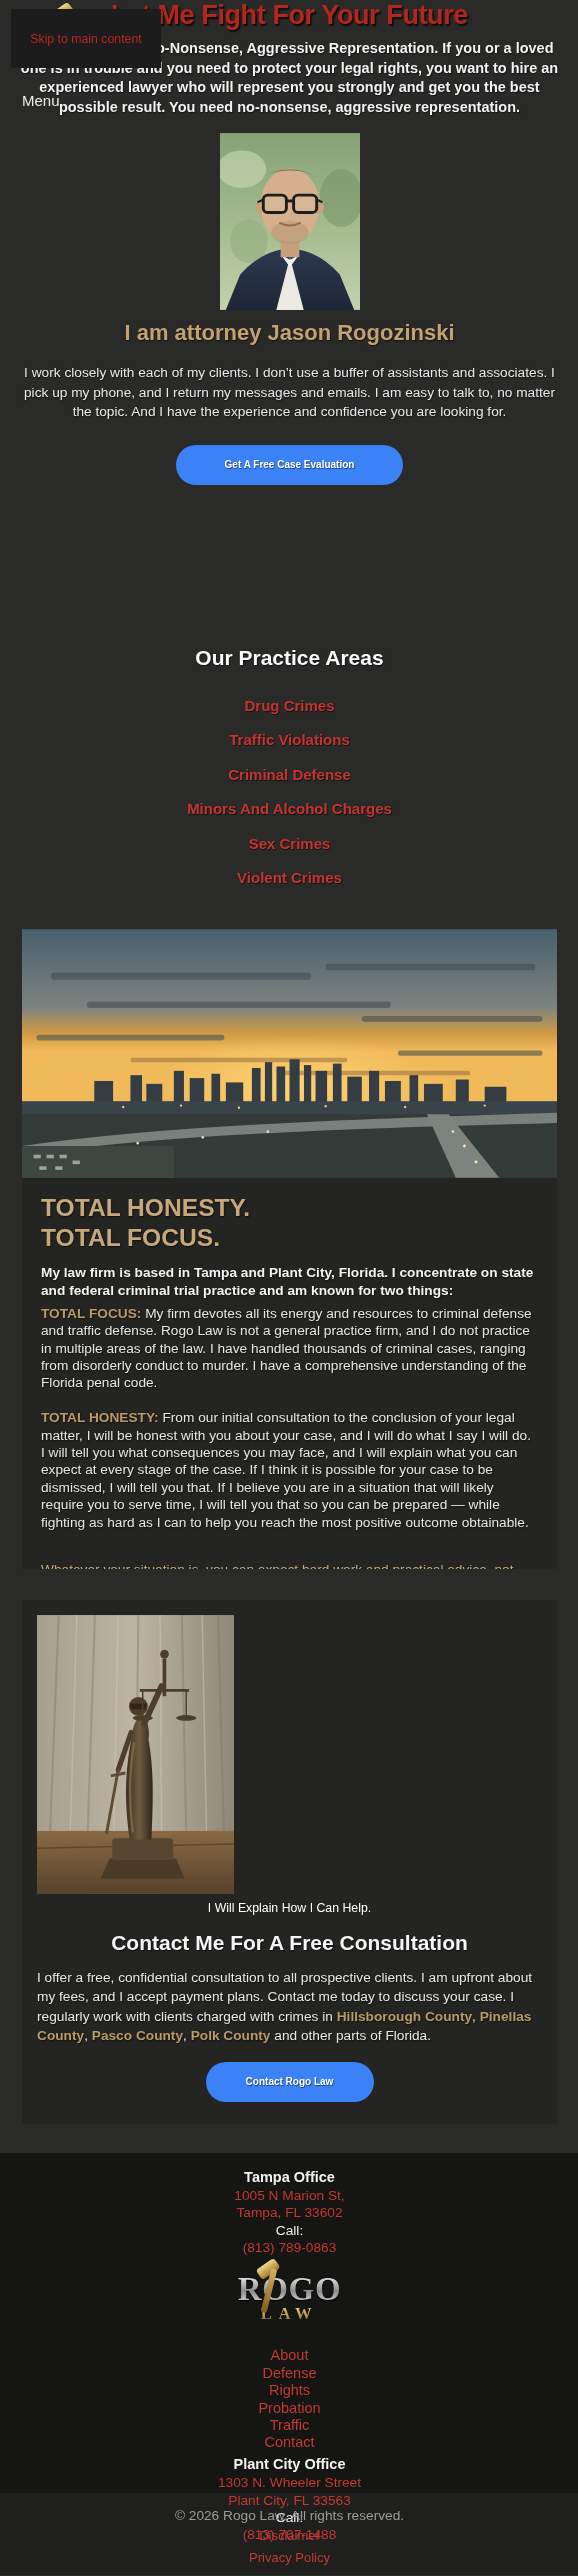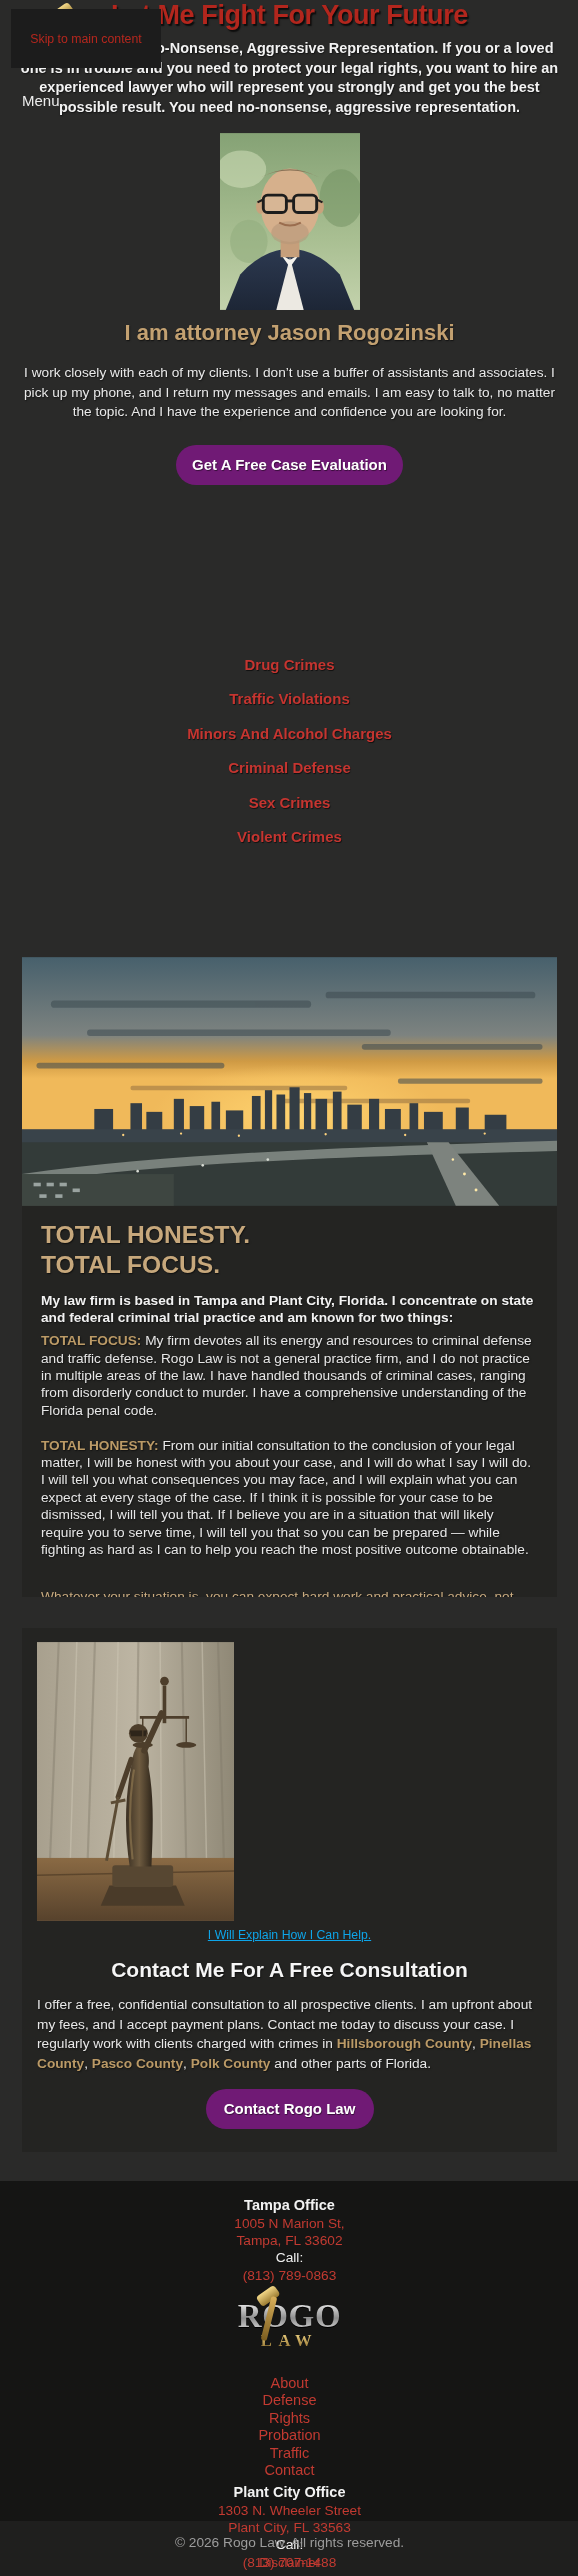--- a/index.html
+++ b/index.html
@@ -26,21 +26,21 @@
   .skip-box a{color:#b5271e;font-size:12.3px;}
   .menu{position:absolute;left:22px;top:92px;font-size:15px;color:#ececec;z-index:2;}
   h1.hero-title{margin:0;font-size:27px;letter-spacing:-0.4px;color:#b3261d;font-weight:bold;
     text-shadow:1.4px 2.2px 1.4px rgba(0,0,0,.75);}
   .hero-intro{width:548px;margin:8px auto 0;font-size:14.5px;line-height:19.5px;font-weight:bold;color:#f2f2f2;
     text-shadow:0.7px 1.4px 1.4px rgba(0,0,0,.6);}
   .attorney-photo{width:140px;height:177px;margin:16px auto 0;display:block;}
   h2.attorney{margin:10px 0 0;font-size:22px;color:#c3a171;font-weight:bold;text-shadow:0.7px 1.4px 1.4px rgba(0,0,0,.6);}
   .attorney-p{width:535px;margin:17.4px auto 0;font-size:13.7px;line-height:19.5px;color:#e9e9e9;
     text-shadow:0.7px 1.4px 1.4px rgba(0,0,0,.55);}
-  .btn{display:inline-block;margin-top:23px;background:#701a75;color:#fff;font-weight:bold;font-size:15px;
+  .btn{display:inline-block;margin-top:23px;background:#3b82f6;color:#fff;font-weight:bold;font-size:10px;
     line-height:40px;border-radius:20px;text-shadow:0.7px 0.7px 0.7px rgba(0,0,0,.5);}
   .btn-wide{width:227px;}
   .btn-narrow{width:168px;}
 
   
   .practice{height:300px;text-align:center;}
   .practice h2{margin:0;padding-top:17.4px;font-size:21px;color:#fafafa;font-weight:bold;text-shadow:0.7px 1.4px 1.4px rgba(0,0,0,.6);}
   .practice-links{margin-top:27.5px;}
   .practice-links a{display:block;color:#c53530;font-weight:bold;font-size:15px;line-height:15px;margin-bottom:19.5px;
     text-shadow:0.7px 1.4px 0.7px rgba(0,0,0,.6);}
@@ -52,21 +52,21 @@
   .card-body{padding:14.5px 19px 0;text-align:left;}
   .card-body h2{margin:0;font-size:24.6px;line-height:30px;color:#c7a87c;font-weight:bold;text-shadow:0.7px 1.4px 1.4px rgba(0,0,0,.6);}
   .p-bold{margin:11.6px 0 0;font-size:13.7px;line-height:17.4px;font-weight:bold;color:#f2f2f2;text-shadow:0.7px 1.4px 1.4px rgba(0,0,0,.55);}
   .p-body{margin:5.8px 0 0;font-size:13.7px;line-height:17.4px;color:#e7e7e7;text-shadow:0.7px 1.4px 1.4px rgba(0,0,0,.55);}
   .p-body.gap{margin-top:17.4px;}
   .label-tan{color:#bb9a66;font-weight:bold;}
   .p-closing{margin:29px 0 0;font-size:13.7px;line-height:19.5px;color:#c9ab80;text-shadow:0.7px 1.4px 1.4px rgba(0,0,0,.55);}
 
   .card2{margin-top:31px;height:524px;text-align:center;}
   .justice-photo{display:block;width:197px;height:279px;margin:14.5px 0 0 14.5px;}
-  .caption{margin-top:7.2px;font-size:12.3px;color:#0ea5e9;text-decoration:underline;}
+  .caption{margin-top:7.2px;font-size:12.3px;color:#ffffff;}
   .card2 h2{margin:16px 0 0;font-size:21px;color:#f5f5f5;font-weight:bold;text-shadow:0.7px 1.4px 1.4px rgba(0,0,0,.6);}
   .contact-p{width:505px;margin:13px auto 0;font-size:13.7px;line-height:19.5px;color:#e9e9e9;text-align:left;
     text-shadow:0.7px 1.4px 1.4px rgba(0,0,0,.55);}
   .county{color:#bb9a66;font-weight:bold;}
   .card2 .btn{margin-top:16px;}
 
   
   .footer{margin-top:29px;height:340px;background:#151514;text-align:center;padding-top:16px;box-sizing:border-box;}
   .office-title{font-size:14.5px;font-weight:bold;color:#f2f2f2;margin:0;}
   .office a,.office .red{display:block;color:#c23a31;font-size:13.7px;line-height:17.4px;}
@@ -140,25 +140,26 @@
       <line x1="134" y1="92" x2="142" y2="96" stroke="#1d1d1d" stroke-width="3"></line>
       <path d="M82,124 Q97,132 112,124" stroke="#9a6d4e" stroke-width="3" fill="none"></path>
     </svg>
 
     <h2 class="attorney">I am attorney Jason Rogozinski</h2>
     <p class="attorney-p">I work closely with each of my clients. I don’t use a buffer of assistants and associates. I pick up my phone, and I return my messages and emails. I am easy to talk to, no matter the topic. And I have the experience and confidence you are looking for.</p>
     <a class="btn btn-wide">Get A Free Case Evaluation</a>
   </header>
 
   <section class="practice">
+    <h2>Our Practice Areas</h2>
     <nav class="practice-links">
       <a>Drug Crimes</a>
       <a>Traffic Violations</a>
+      <a>Criminal Defense</a>
       <a>Minors And Alcohol Charges</a>
-      <a>Criminal Defense</a>
       <a>Sex Crimes</a>
       <a>Violent Crimes</a>
     </nav>
   </section>
 
   <section class="card card1">
     <svg class="card-img-full" viewBox="0 0 740 344" xmlns="http://www.w3.org/2000/svg">
       <defs>
         <linearGradient id="sky" x1="0" y1="0" x2="0" y2="1">
           <stop offset="0" stop-color="#47606c"></stop>

